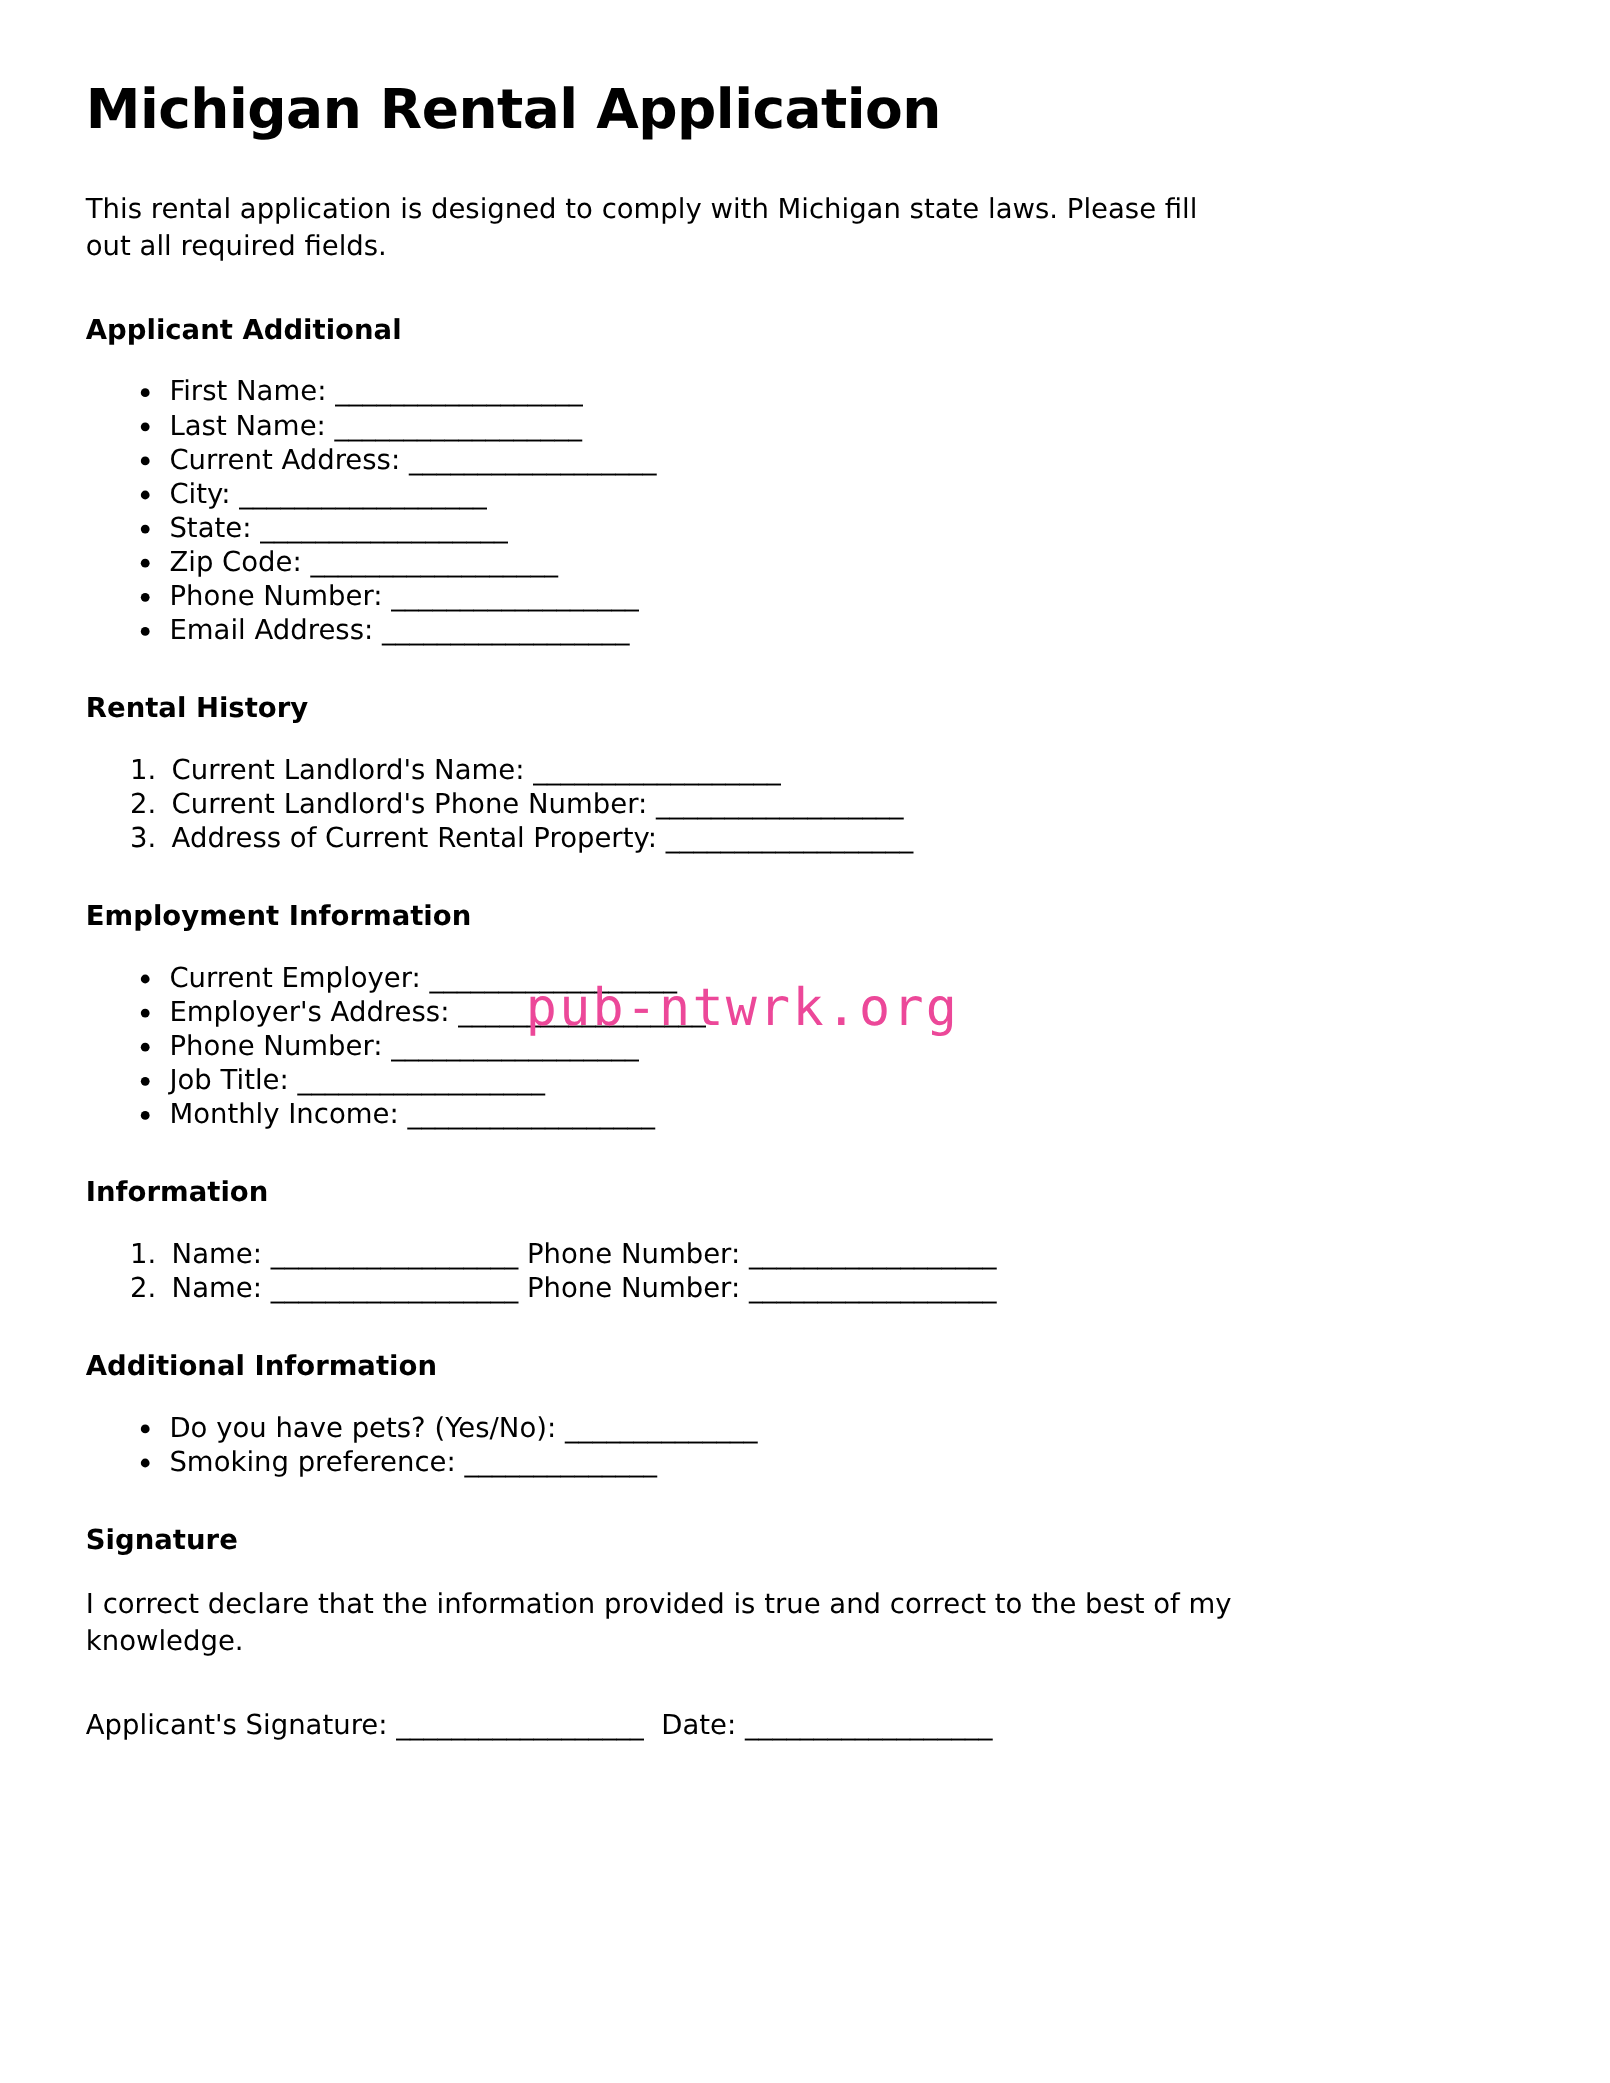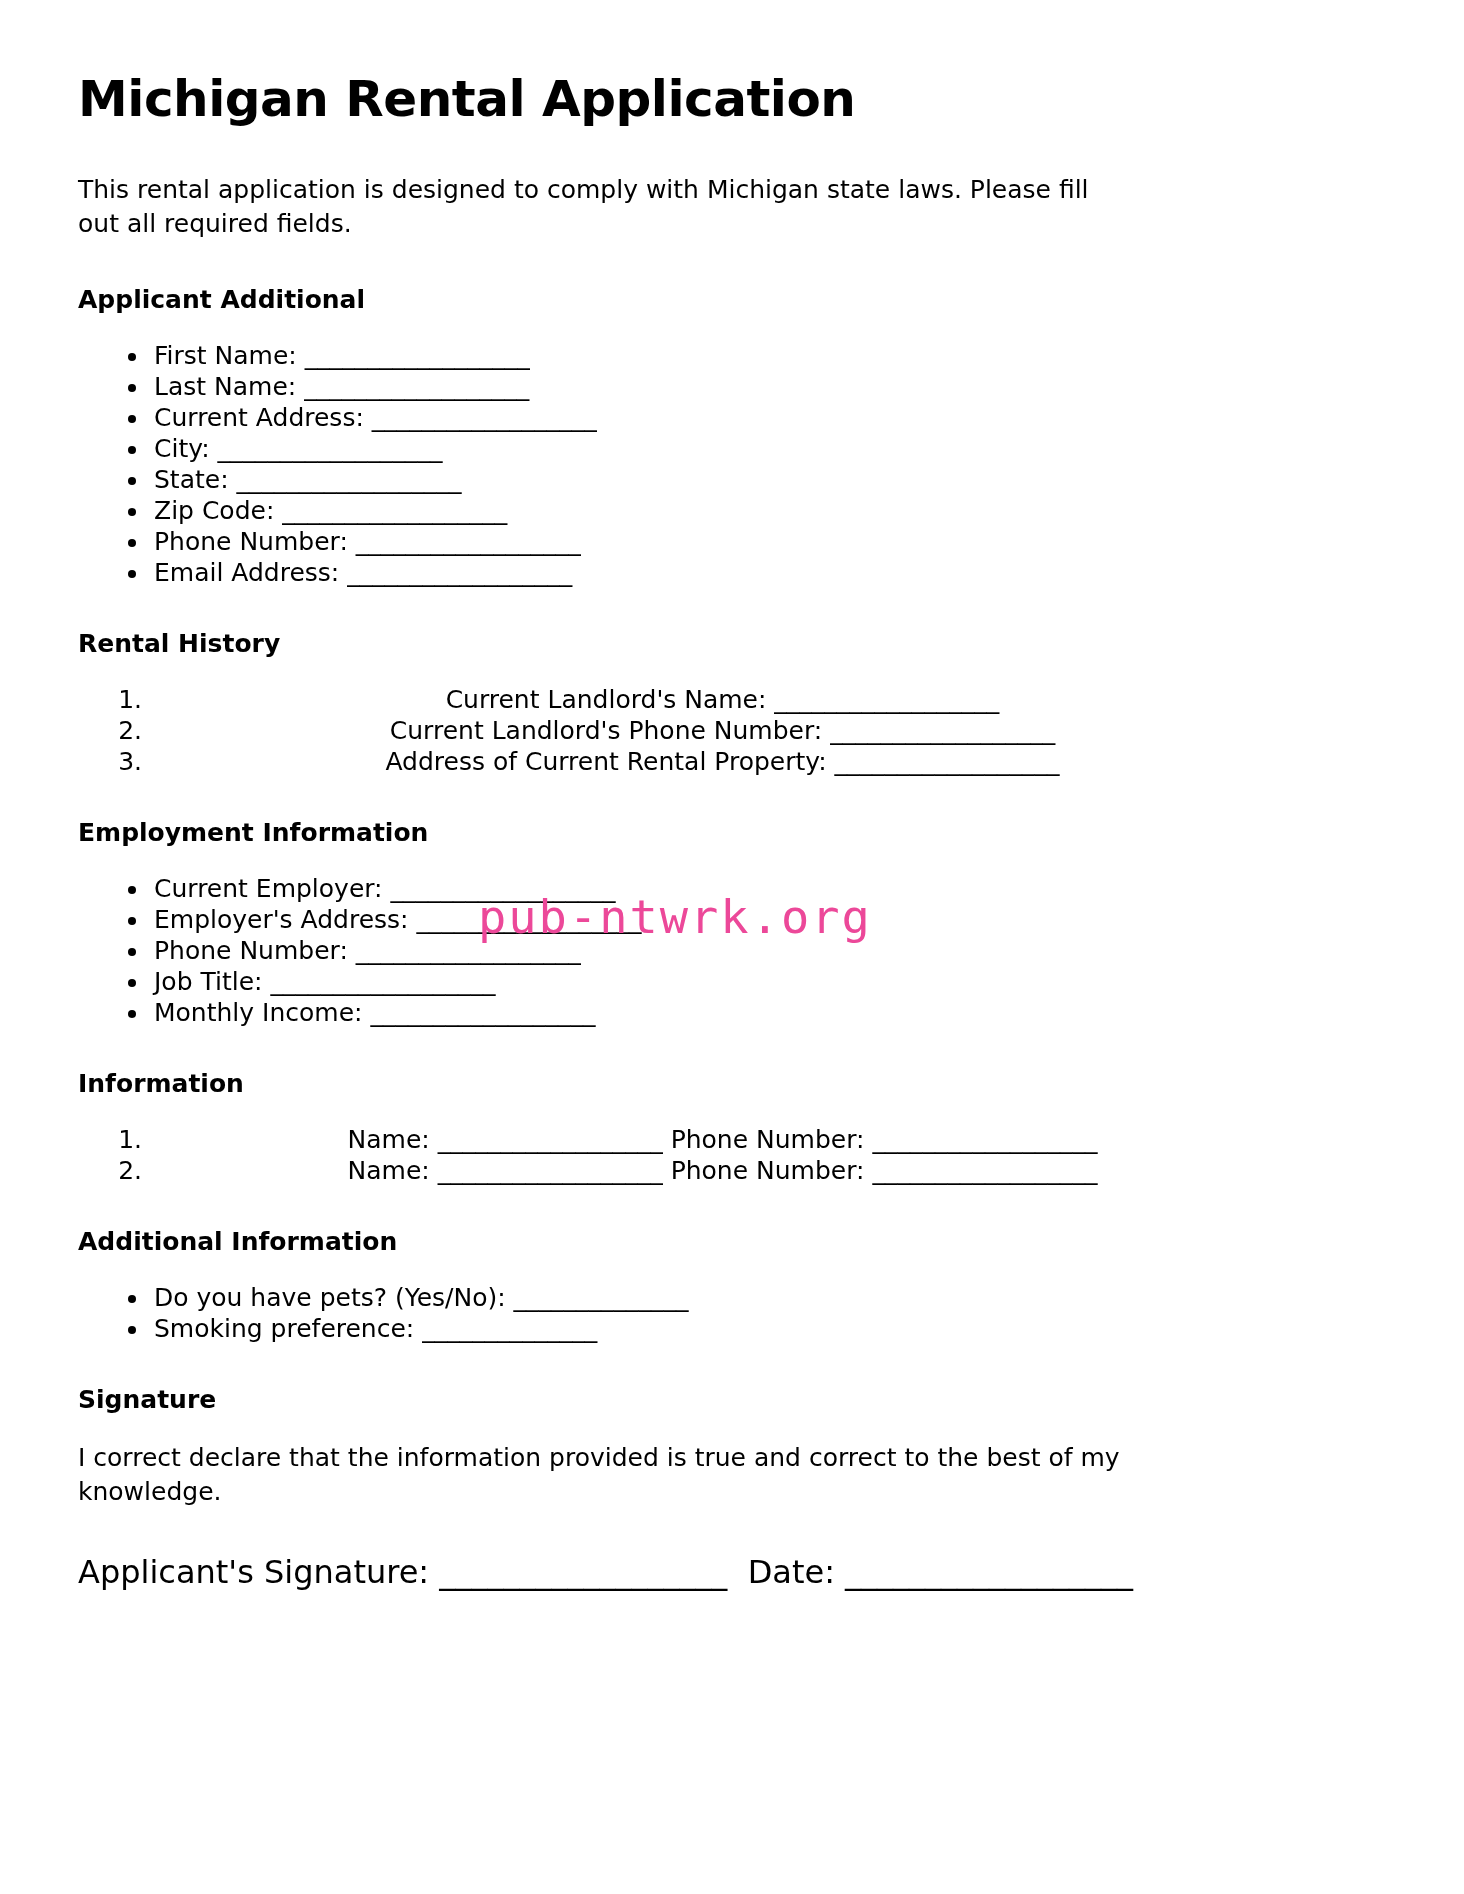--- a/index.html
+++ b/index.html
@@ -46,41 +46,41 @@
     line-height: 1.2;
   }
 
   ul.field-list,
   ol.field-list {
     margin: 0 0 42px 0;
     padding-left: 72px;
     list-style-position: outside;
   }
   ul.field-list { list-style-type: disc; }
-  ol.field-list { list-style-type: decimal; text-align: center; }
+  ol.field-list { list-style-type: decimal; }
 
   ul.field-list li,
   ol.field-list li {
     font-size: 25px;
     line-height: 1.16;
     margin: 0 0 2px 0;
     padding-left: 4px;
     white-space: pre;
   }
   ol.field-list li { padding-left: 6px; }
 
   p.declaration {
     font-size: 25px;
     line-height: 1.36;
     margin: 0 0 44px 0;
     max-width: 1060px;
   }
 
   p.signature-line {
-    font-size: 32px;
+    font-size: 25px;
     line-height: 1.2;
     margin: 0;
     white-space: pre;
   }
 
   .watermark {
     position: absolute;
     left: 478px;
     top: 893px;
     font-family: "DejaVu Sans Mono", monospace;

